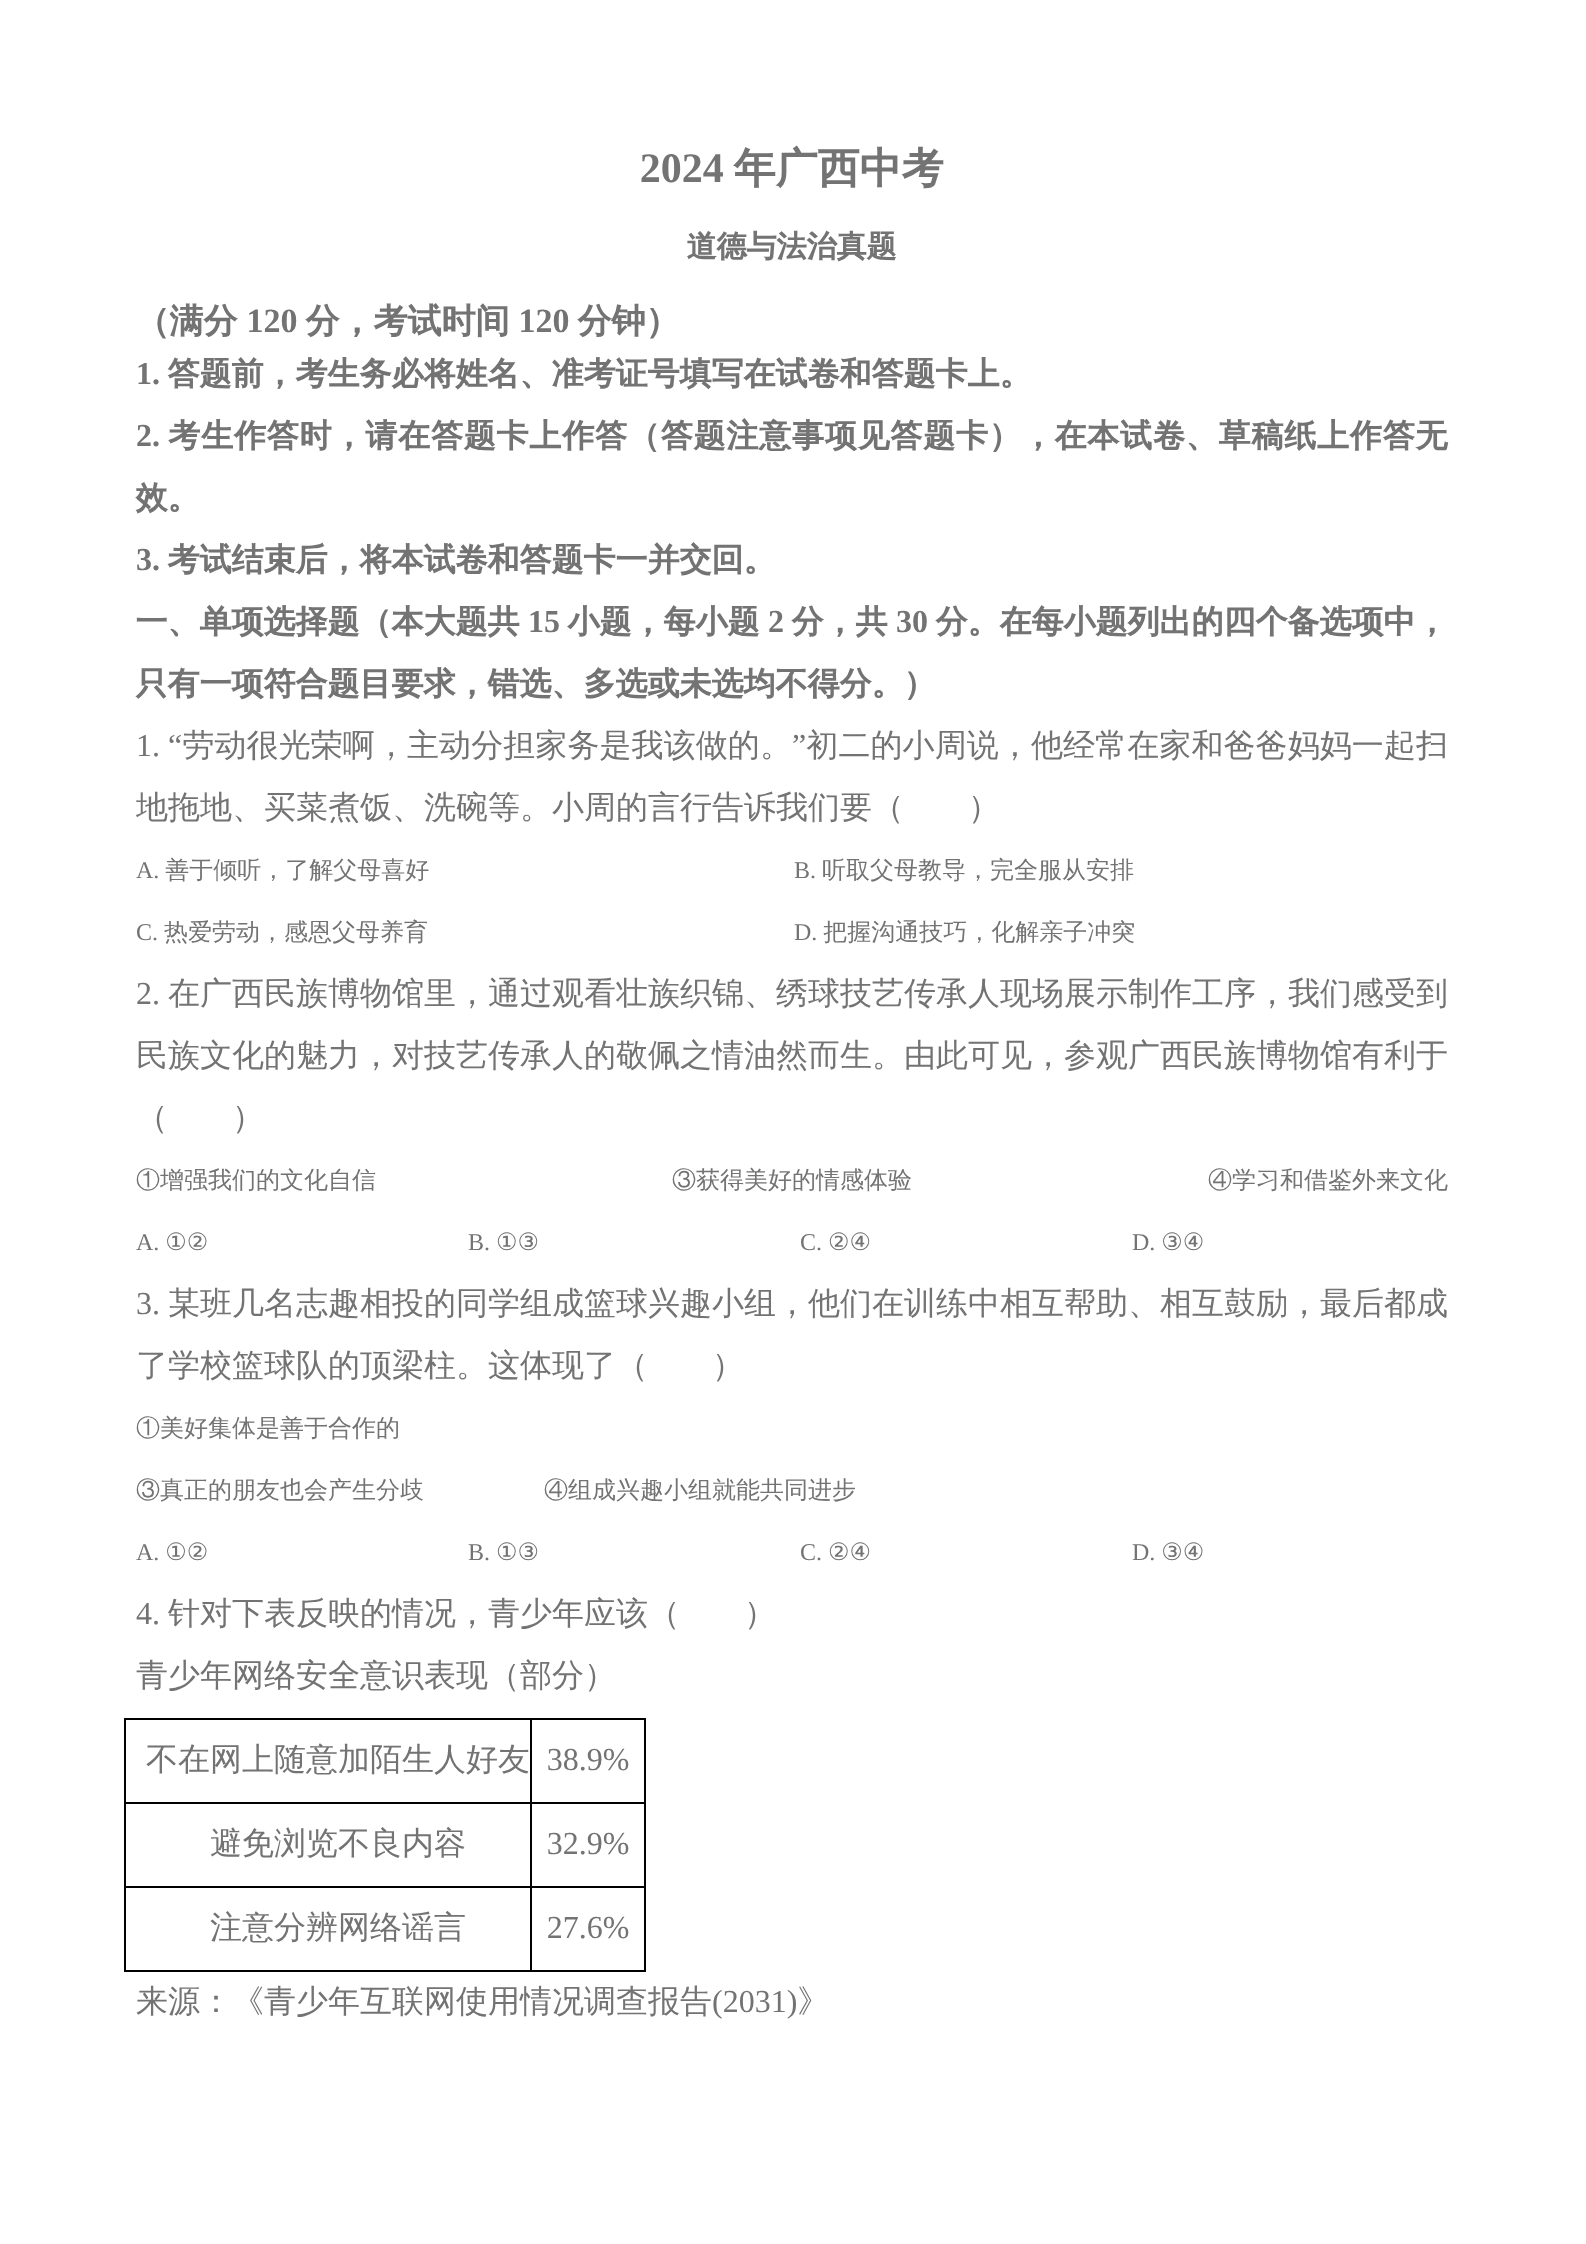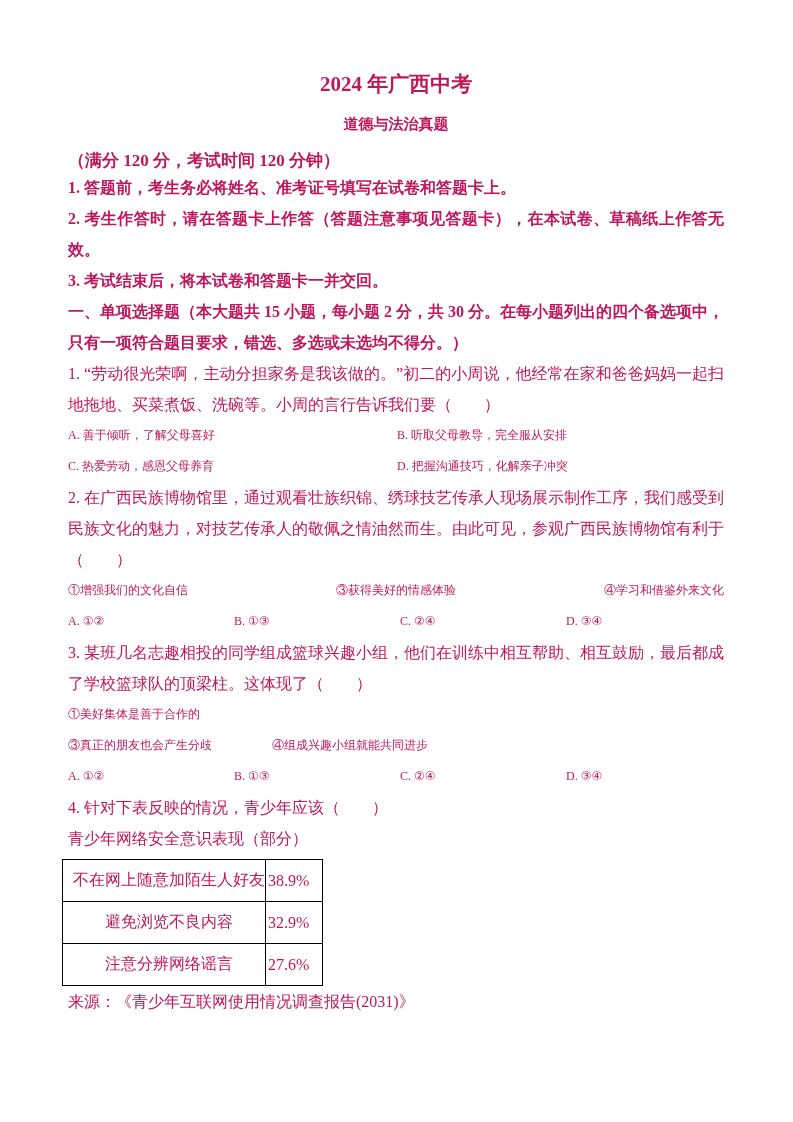--- a/index.html
+++ b/index.html
@@ -8,21 +8,21 @@
     background: #ffffff;
   }
   .page {
     position: relative;
     box-sizing: border-box;
     width: 793px;
     height: 1122px;
     background: #ffffff;
     padding: 70px 69px 0 68px;
     font-family: "Liberation Serif", "DejaVu Serif", serif;
-    color: #be185d;
+    color: #737373;
     overflow: hidden;
   }
   .title-main {
     margin: 0;
     font-size: 21px;
     font-weight: 700;
     line-height: 28px;
     text-align: center;
   }
   .title-sub {
@@ -64,21 +64,21 @@
     margin: 5px 0 0 -6px;
     table-layout: fixed;
   }
   table.survey td {
     border: 1px solid #000000;
     height: 41px;
     font-size: 16px;
     vertical-align: middle;
   }
   td.cell-item { width: 192px; padding: 0 0 0 10px; text-align: center; }
-  td.cell-value { width: 52px; text-align: left; padding: 0 2px; margin-left: 12px; }
+  td.cell-value { width: 52px; text-align: center; padding: 0 2px; margin-left: 12px; }
   .source-line { margin-top: 2px; }
 </style>
 </head>
 <body>
 
 <div class="page">
 
   <h1 class="title-main">2024 年广西中考</h1>
   <h2 class="title-sub">道德与法治真题</h2>
   <div class="title-meta">（满分 120 分，考试时间 120 分钟）</div>

